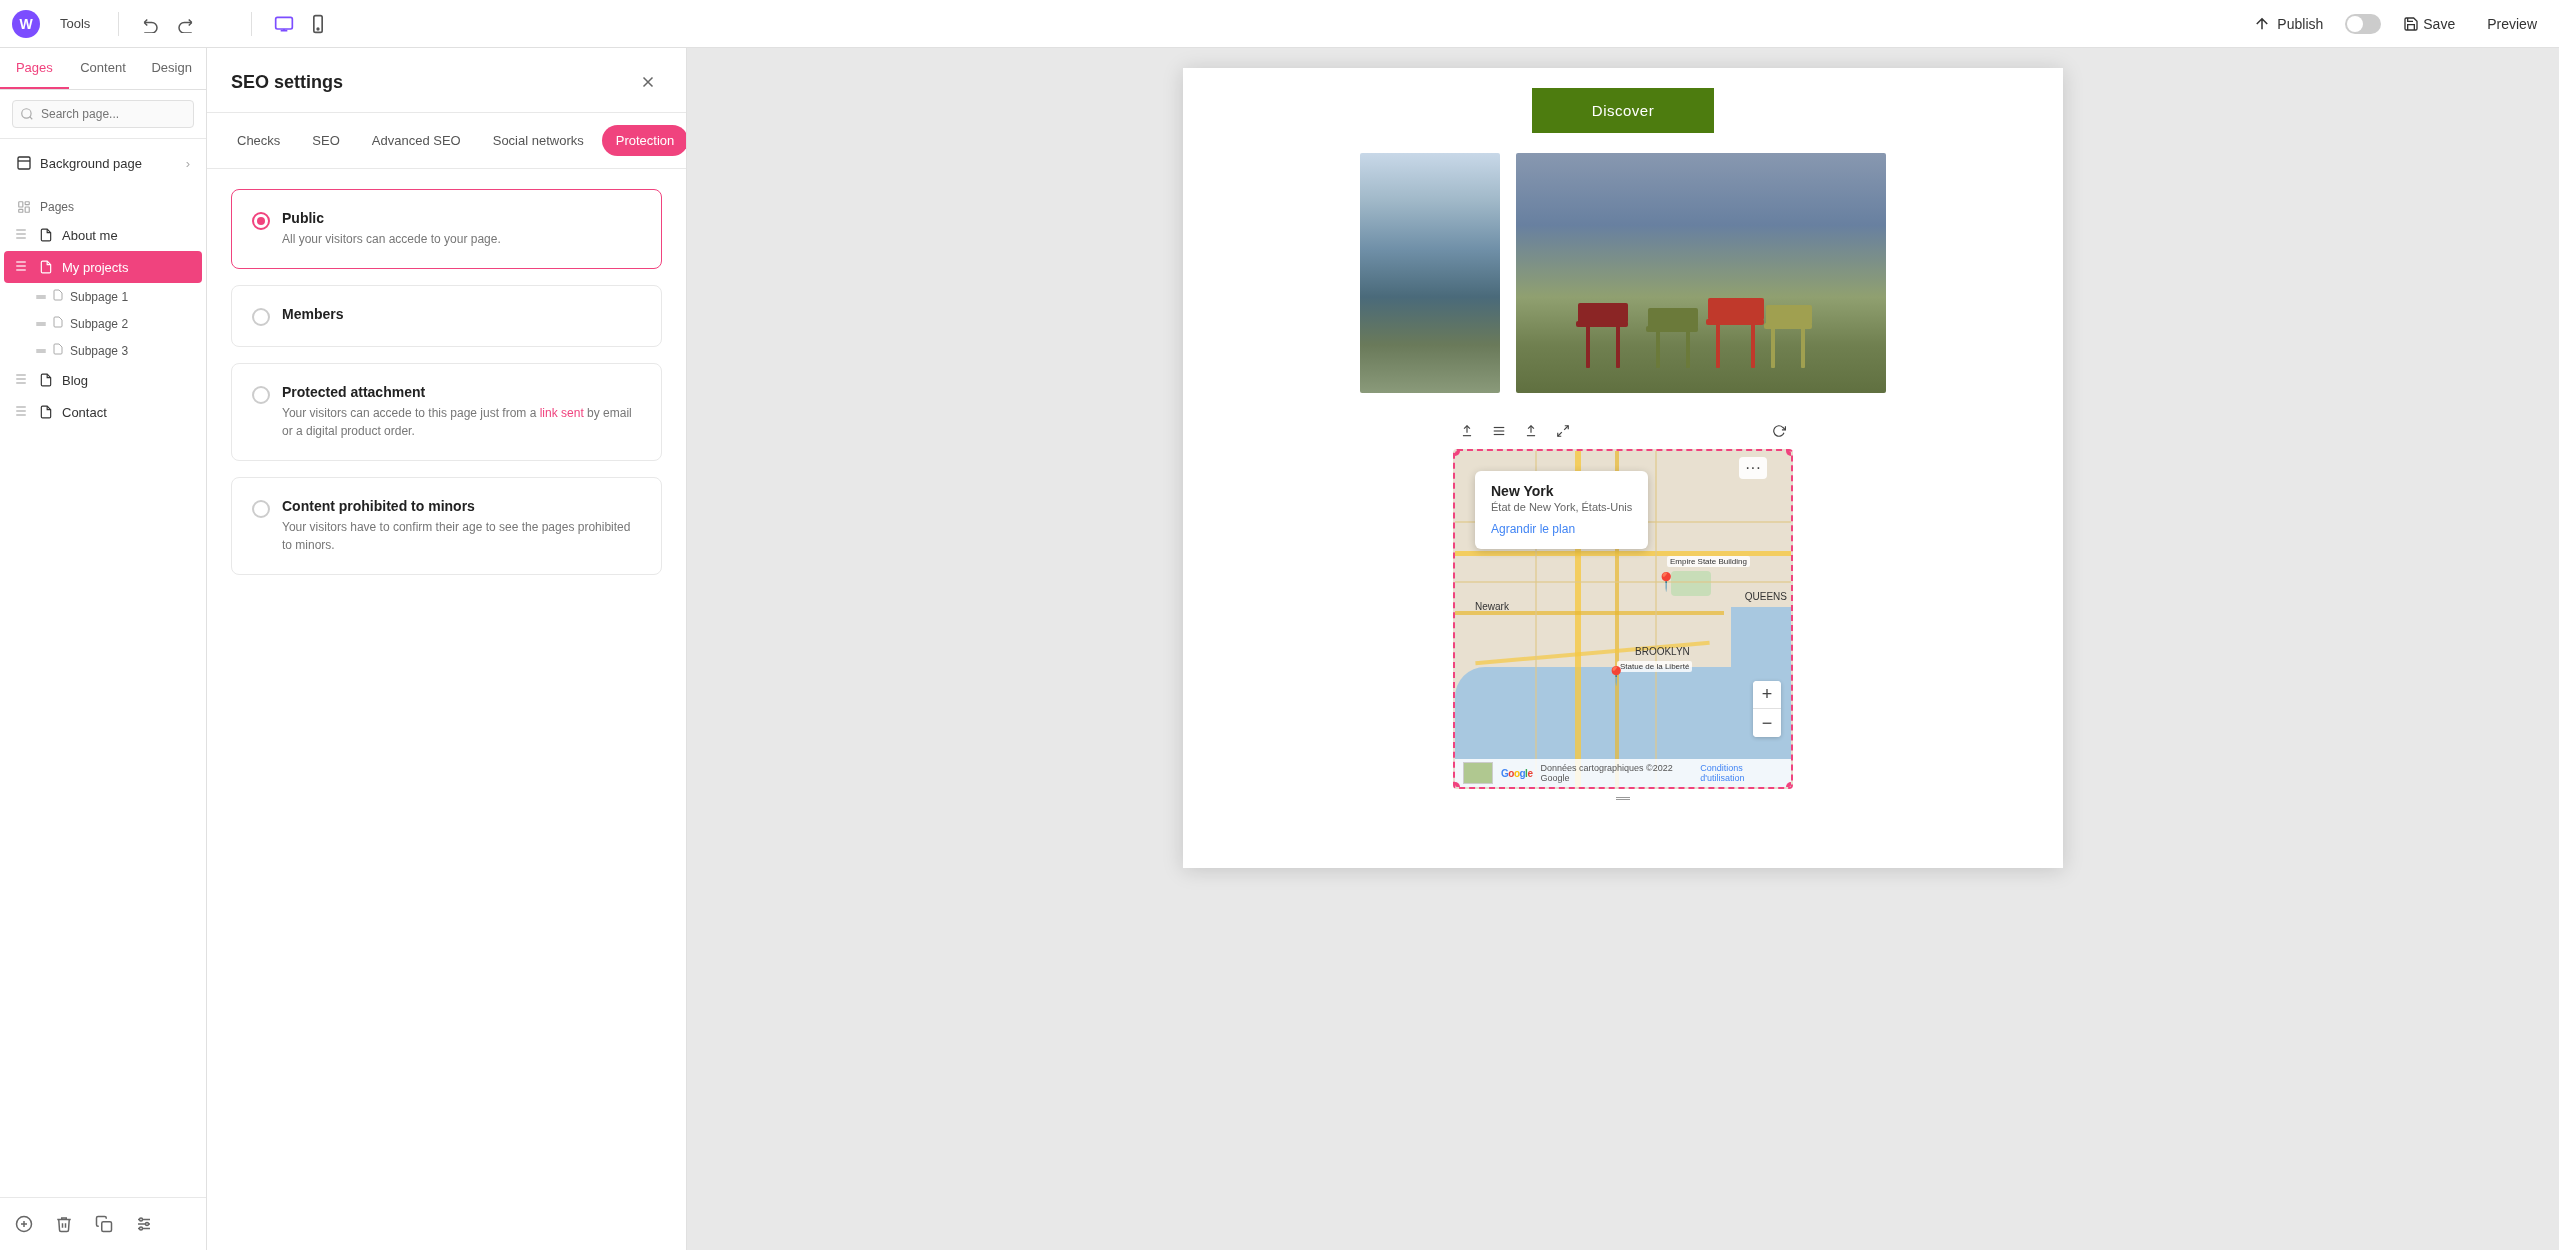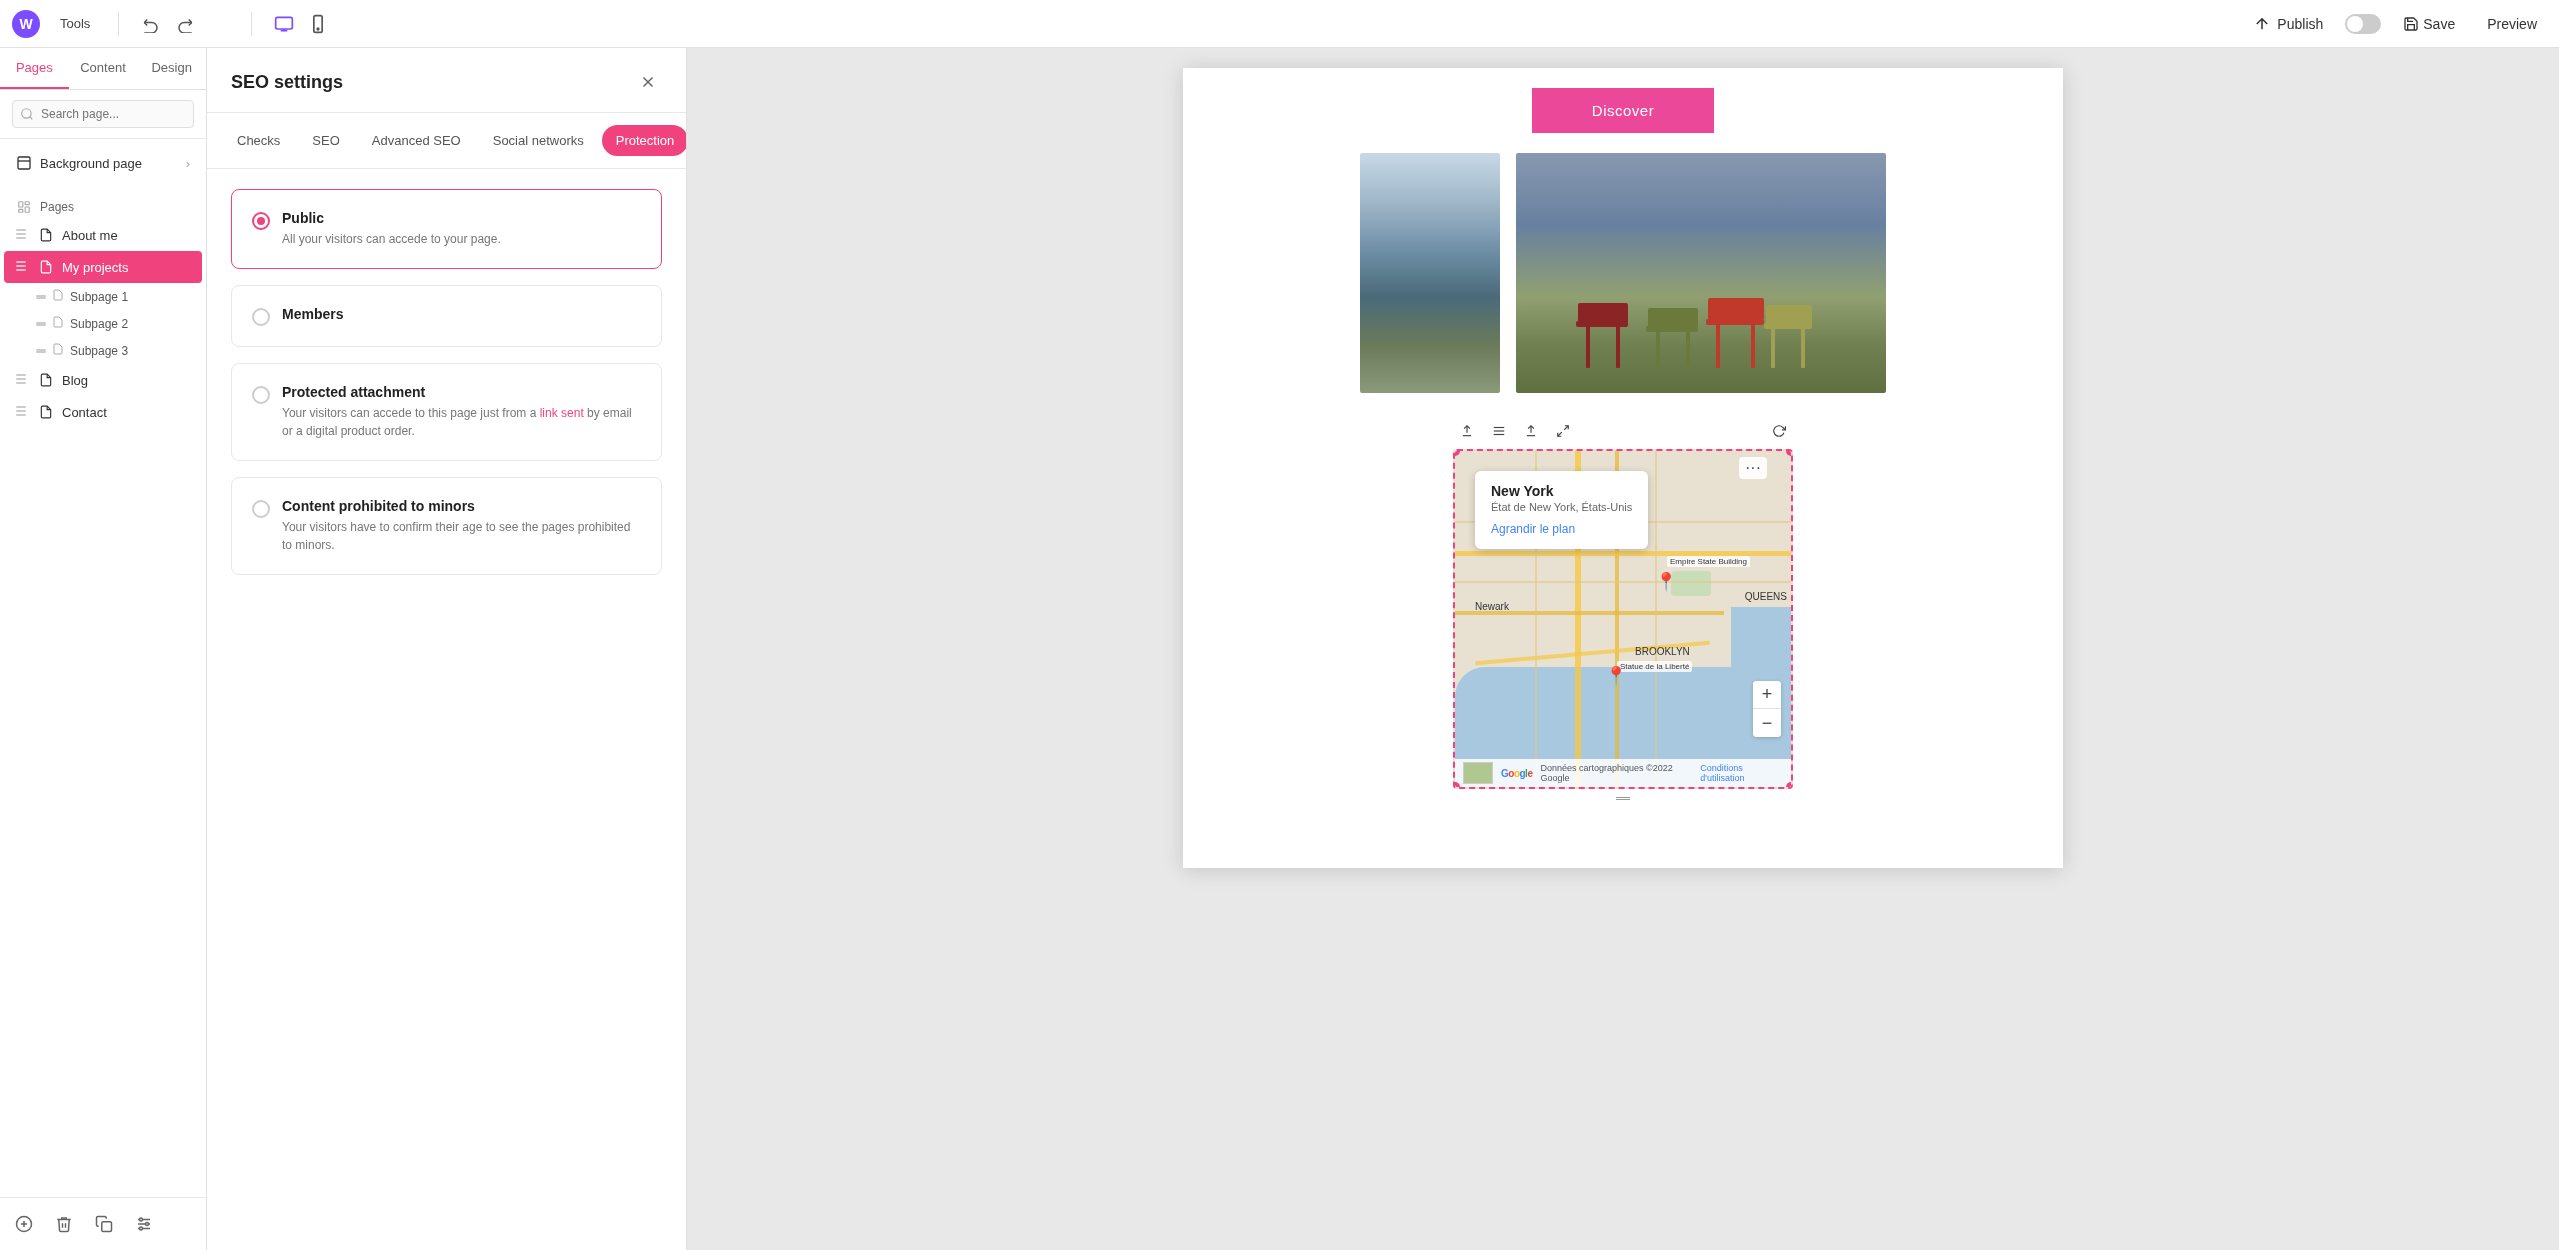--- a/index.html
+++ b/index.html
@@ -355,21 +355,21 @@
       box-shadow: 0 2px 20px rgba(0,0,0,0.15);
     }
 
     
     .discover-btn-area {
       display: flex;
       justify-content: center;
       padding: 20px;
     }
     .discover-btn {
-      background: #ec4899;
+      background: #4d7c0f;
       color: white;
       font-size: 15px;
       font-weight: 500;
       padding: 14px 60px;
       border: none;
       cursor: pointer;
       letter-spacing: 0.5px;
     }
 
     

